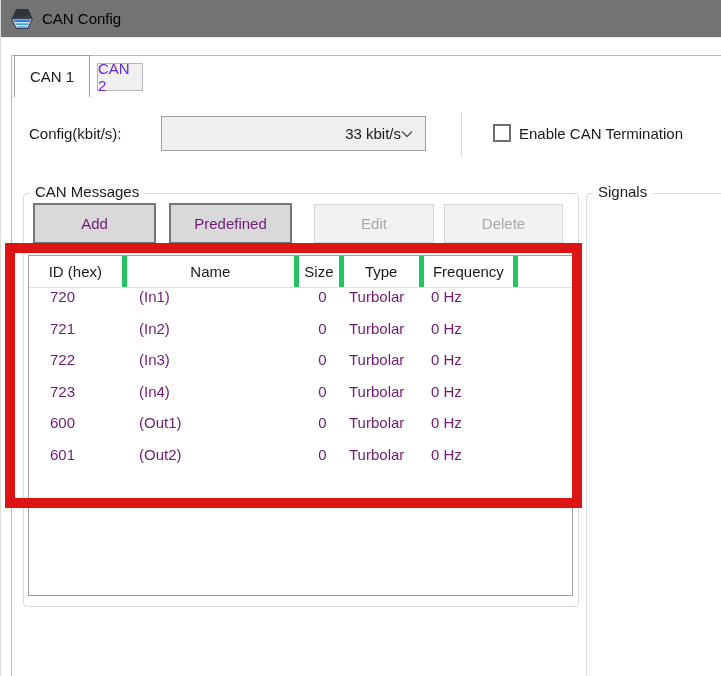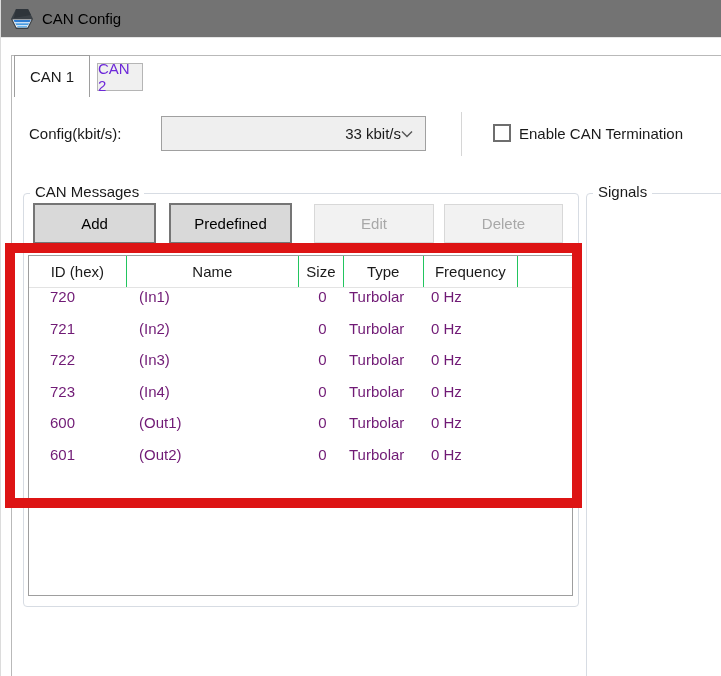--- a/index.html
+++ b/index.html
@@ -63,36 +63,36 @@
   .group-title {
     position:absolute; top:-11px; left:6px; background:#ffffff;
     padding:0 5px; font-size:15px; color:#1a1a1a; white-space:nowrap;
   }
 
   
   .btn {
     position:absolute; display:flex; align-items:center; justify-content:center;
     font-size:15px; cursor:default;
   }
-  .btn-enabled { background:#d9d9d9; border:2px solid #757575; color:#000000; }
+  .btn-enabled { background:#d9d9d9; border:2px solid #757575; color:#701a75; }
   .btn-disabled { background:#f2f2f2; border:1px solid #d8d8d8; color:#a8a8a8; }
   .btn-add        { left:32px;  top:203px; width:123px; height:41px; }
   .btn-predefined { left:168px; top:203px; width:123px; height:41px; }
   .btn-edit       { left:313px; top:204px; width:120px; height:39px; }
   .btn-delete     { left:443px; top:204px; width:119px; height:39px; }
 
   
   .msg-table {
     position:absolute; left:27px; top:255px; width:545px; height:341px;
     background:#fff; border:1px solid #9e9e9e; overflow:hidden;
   }
   .thead { display:flex; height:32px; border-bottom:1px solid #e3e3e3; }
   .th {
     display:flex; align-items:center; justify-content:center;
-    font-size:15px; color:#1a1a1a; border-right:1px solid #22c55e;
+    font-size:15px; color:#1a1a1a; border-right:5px solid #22c55e;
     white-space:nowrap; overflow:hidden;
   }
   .th:last-child { border-right:none; }
   .trow { display:flex; height:31.5px; align-items:flex-start; color:#701a75; font-size:15px; }
   .td { white-space:nowrap; overflow:hidden; }
   .c-id   { width:98px;  }
   .c-name { width:173px; }
   .c-size { width:45px;  }
   .c-type { width:80px;  }
   .c-freq { width:95px;  }

